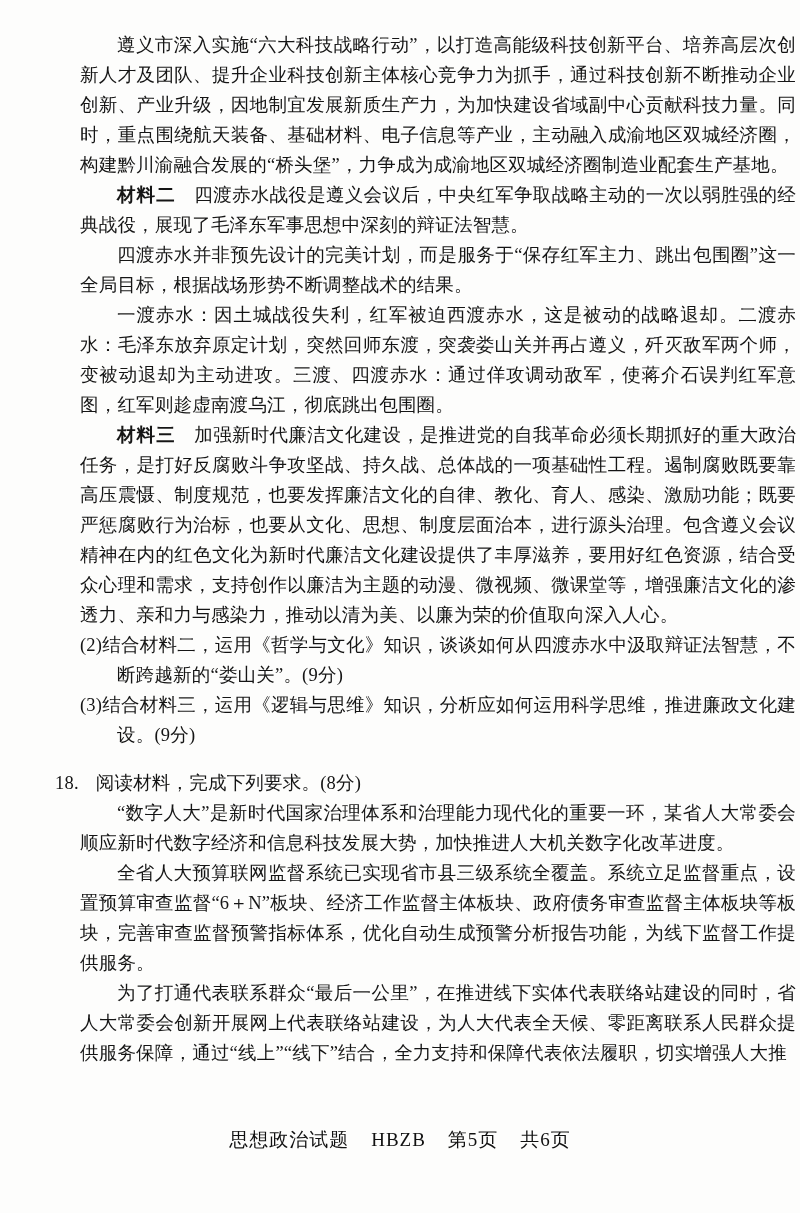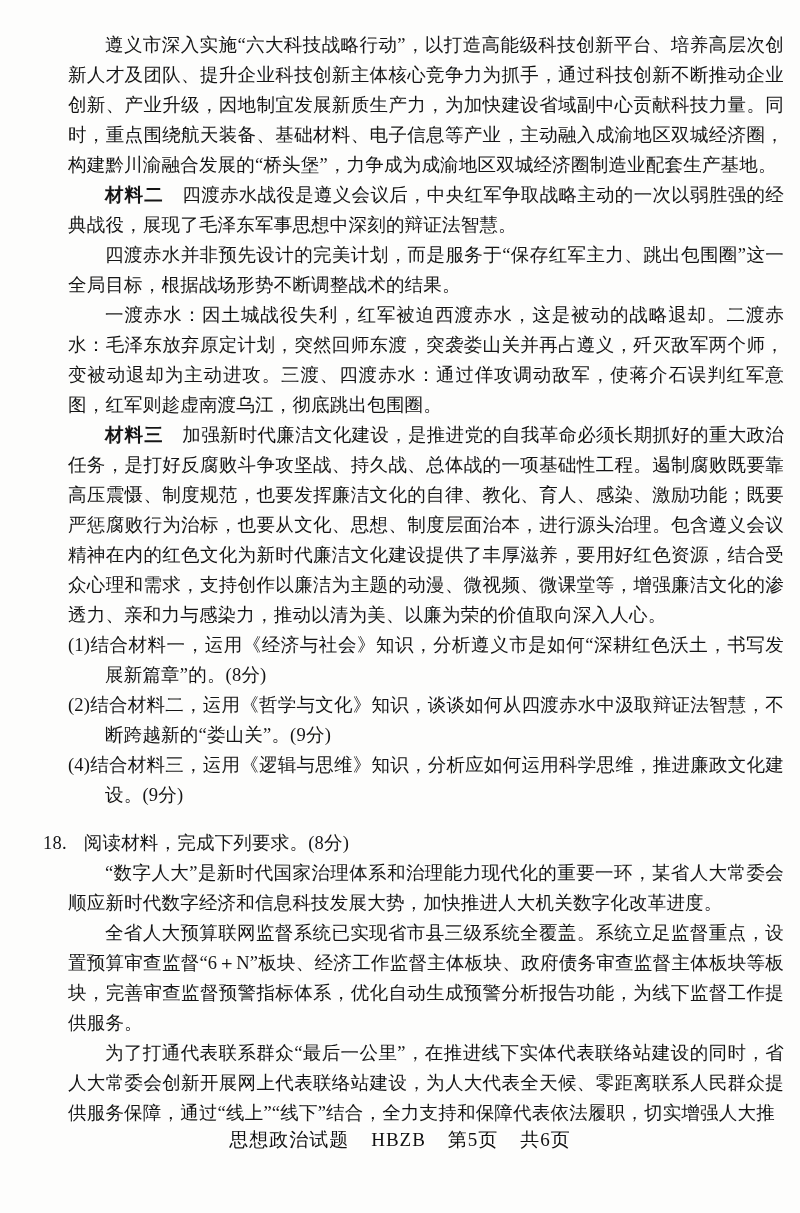--- a/index.html
+++ b/index.html
@@ -13,21 +13,21 @@
     height: 1213px;
     margin: 0 auto;
     background: #fdfdfc;
     color: #151515;
     font-family: "Liberation Serif", "DejaVu Serif", serif;
     overflow: hidden;
   }
   .body-block {
     position: absolute;
     top: 30px;
-    left: 68px;
+    left: 80px;
     width: 716px;
     font-size: 18.5px;
     line-height: 30px;
     text-align: justify;
     text-justify: inter-ideograph;
     letter-spacing: 0.2px;
   }
   .para {
     margin: 0;
     text-indent: 2em;
@@ -79,23 +79,22 @@
     <p class="para">遵义市深入实施“六大科技战略行动”，以打造高能级科技创新平台、培养高层次创新人才及团队、提升企业科技创新主体核心竞争力为抓手，通过科技创新不断推动企业创新、产业升级，因地制宜发展新质生产力，为加快建设省域副中心贡献科技力量。同时，重点围绕航天装备、基础材料、电子信息等产业，主动融入成渝地区双城经济圈，构建黔川渝融合发展的“桥头堡”，力争成为成渝地区双城经济圈制造业配套生产基地。</p>
 
     <p class="para"><span class="mat-label">材料二</span><span>四渡赤水战役是遵义会议后，中央红军争取战略主动的一次以弱胜强的经典战役，展现了毛泽东军事思想中深刻的辩证法智慧。</span></p>
 
     <p class="para">四渡赤水并非预先设计的完美计划，而是服务于“保存红军主力、跳出包围圈”这一全局目标，根据战场形势不断调整战术的结果。</p>
 
     <p class="para">一渡赤水：因土城战役失利，红军被迫西渡赤水，这是被动的战略退却。二渡赤水：毛泽东放弃原定计划，突然回师东渡，突袭娄山关并再占遵义，歼灭敌军两个师，变被动退却为主动进攻。三渡、四渡赤水：通过佯攻调动敌军，使蒋介石误判红军意图，红军则趁虚南渡乌江，彻底跳出包围圈。</p>
 
     <p class="para"><span class="mat-label">材料三</span><span>加强新时代廉洁文化建设，是推进党的自我革命必须长期抓好的重大政治任务，是打好反腐败斗争攻坚战、持久战、总体战的一项基础性工程。遏制腐败既要靠高压震慑、制度规范，也要发挥廉洁文化的自律、教化、育人、感染、激励功能；既要严惩腐败行为治标，也要从文化、思想、制度层面治本，进行源头治理。包含遵义会议精神在内的红色文化为新时代廉洁文化建设提供了丰厚滋养，要用好红色资源，结合受众心理和需求，支持创作以廉洁为主题的动漫、微视频、微课堂等，增强廉洁文化的渗透力、亲和力与感染力，推动以清为美、以廉为荣的价值取向深入人心。</span></p>
 
-    <p class="sub-question">(1)结合材料一，运用《经济与社会》知识，分析遵义市是如何“深耕红色沃土，书写发展新篇章”的。(8分)</p>
     <p class="sub-question">(2)结合材料二，运用《哲学与文化》知识，谈谈如何从四渡赤水中汲取辩证法智慧，不断跨越新的“娄山关”。(9分)</p>
-    <p class="sub-question">(4)结合材料三，运用《逻辑与思维》知识，分析应如何运用科学思维，推进廉政文化建设。(9分)</p>
+    <p class="sub-question">(3)结合材料三，运用《逻辑与思维》知识，分析应如何运用科学思维，推进廉政文化建设。(9分)</p>
 
     <div class="q18-block">
       <p class="q18-header"><span class="q18-number">18.</span><span>阅读材料，完成下列要求。(8分)</span></p>
 
       <p class="para">“数字人大”是新时代国家治理体系和治理能力现代化的重要一环，某省人大常委会顺应新时代数字经济和信息科技发展大势，加快推进人大机关数字化改革进度。</p>
       <p class="para">全省人大预算联网监督系统已实现省市县三级系统全覆盖。系统立足监督重点，设置预算审查监督“6＋N”板块、经济工作监督主体板块、政府债务审查监督主体板块等板块，完善审查监督预警指标体系，优化自动生成预警分析报告功能，为线下监督工作提供服务。</p>
       <p class="para">为了打通代表联系群众“最后一公里”，在推进线下实体代表联络站建设的同时，省人大常委会创新开展网上代表联络站建设，为人大代表全天候、零距离联系人民群众提供服务保障，通过“线上”“线下”结合，全力支持和保障代表依法履职，切实增强人大推</p>
     </div>
 
   </div>

